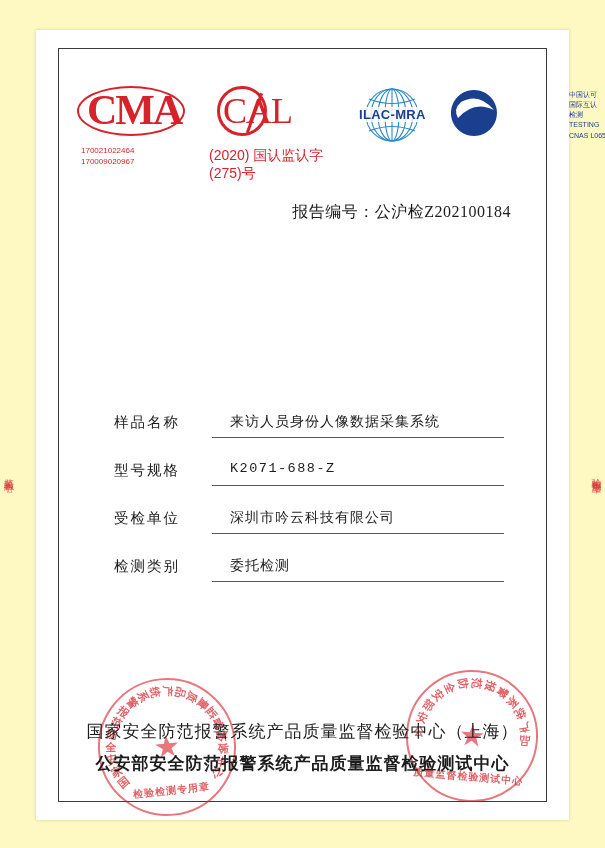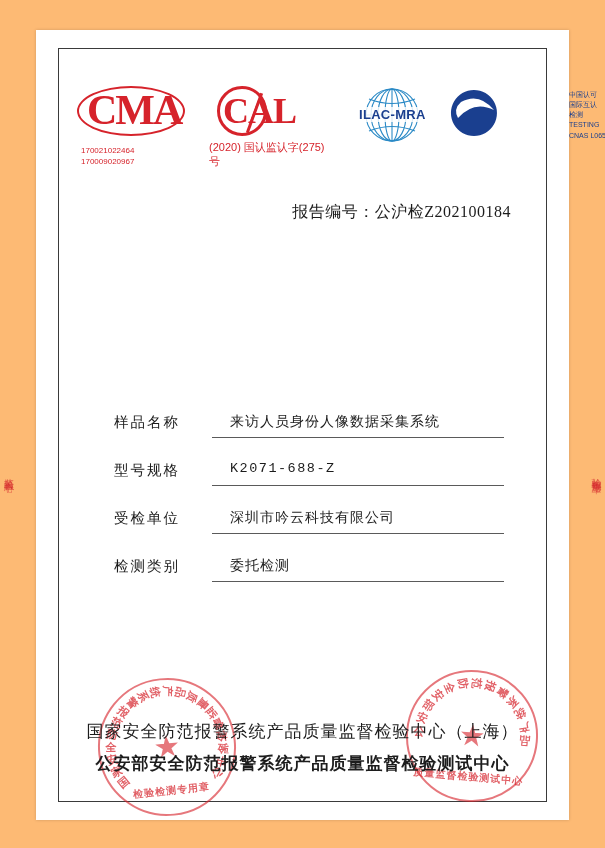--- a/index.html
+++ b/index.html
@@ -10,21 +10,21 @@
     width: 605px;
     height: 848px;
     background: #ffffff;
     font-family: "Liberation Sans", sans-serif;
     overflow: hidden;
   }
   .page {
     position: relative;
     width: 605px;
     height: 848px;
-    background: #fdba74;
+    background: #fef9c3;
   }
   .paper {
     position: absolute;
     left: 36px;
     top: 30px;
     width: 533px;
     height: 790px;
     background: #ffffff;
     box-shadow: 0 0 3px rgba(0,0,0,0.18);
   }
@@ -106,36 +106,36 @@
     border: 3px solid #d6232b;
     border-radius: 50%;
     box-sizing: border-box;
   }
   .cal-letters {
     position: absolute;
     left: 14px;
     top: 4px;
     font-family: "Liberation Serif", serif;
     font-size: 36px;
-    font-weight: bold;
+    font-weight: normal;
     color: #d6232b;
     letter-spacing: -1px;
   }
   .cal-slash {
     position: absolute;
     left: 44px;
     top: 6px;
     width: 2.5px;
     height: 42px;
     background: #d6232b;
     transform: rotate(20deg);
   }
   .cal-nums {
-    margin-top: 0;
-    font-size: 11px;
+    margin-top: 6px;
+    font-size: 14px;
     color: #d6232b;
     line-height: 1.3;
   }
 
   
   .ilac {
     position: absolute;
     left: 262px;
     top: 8px;
     width: 98px;

